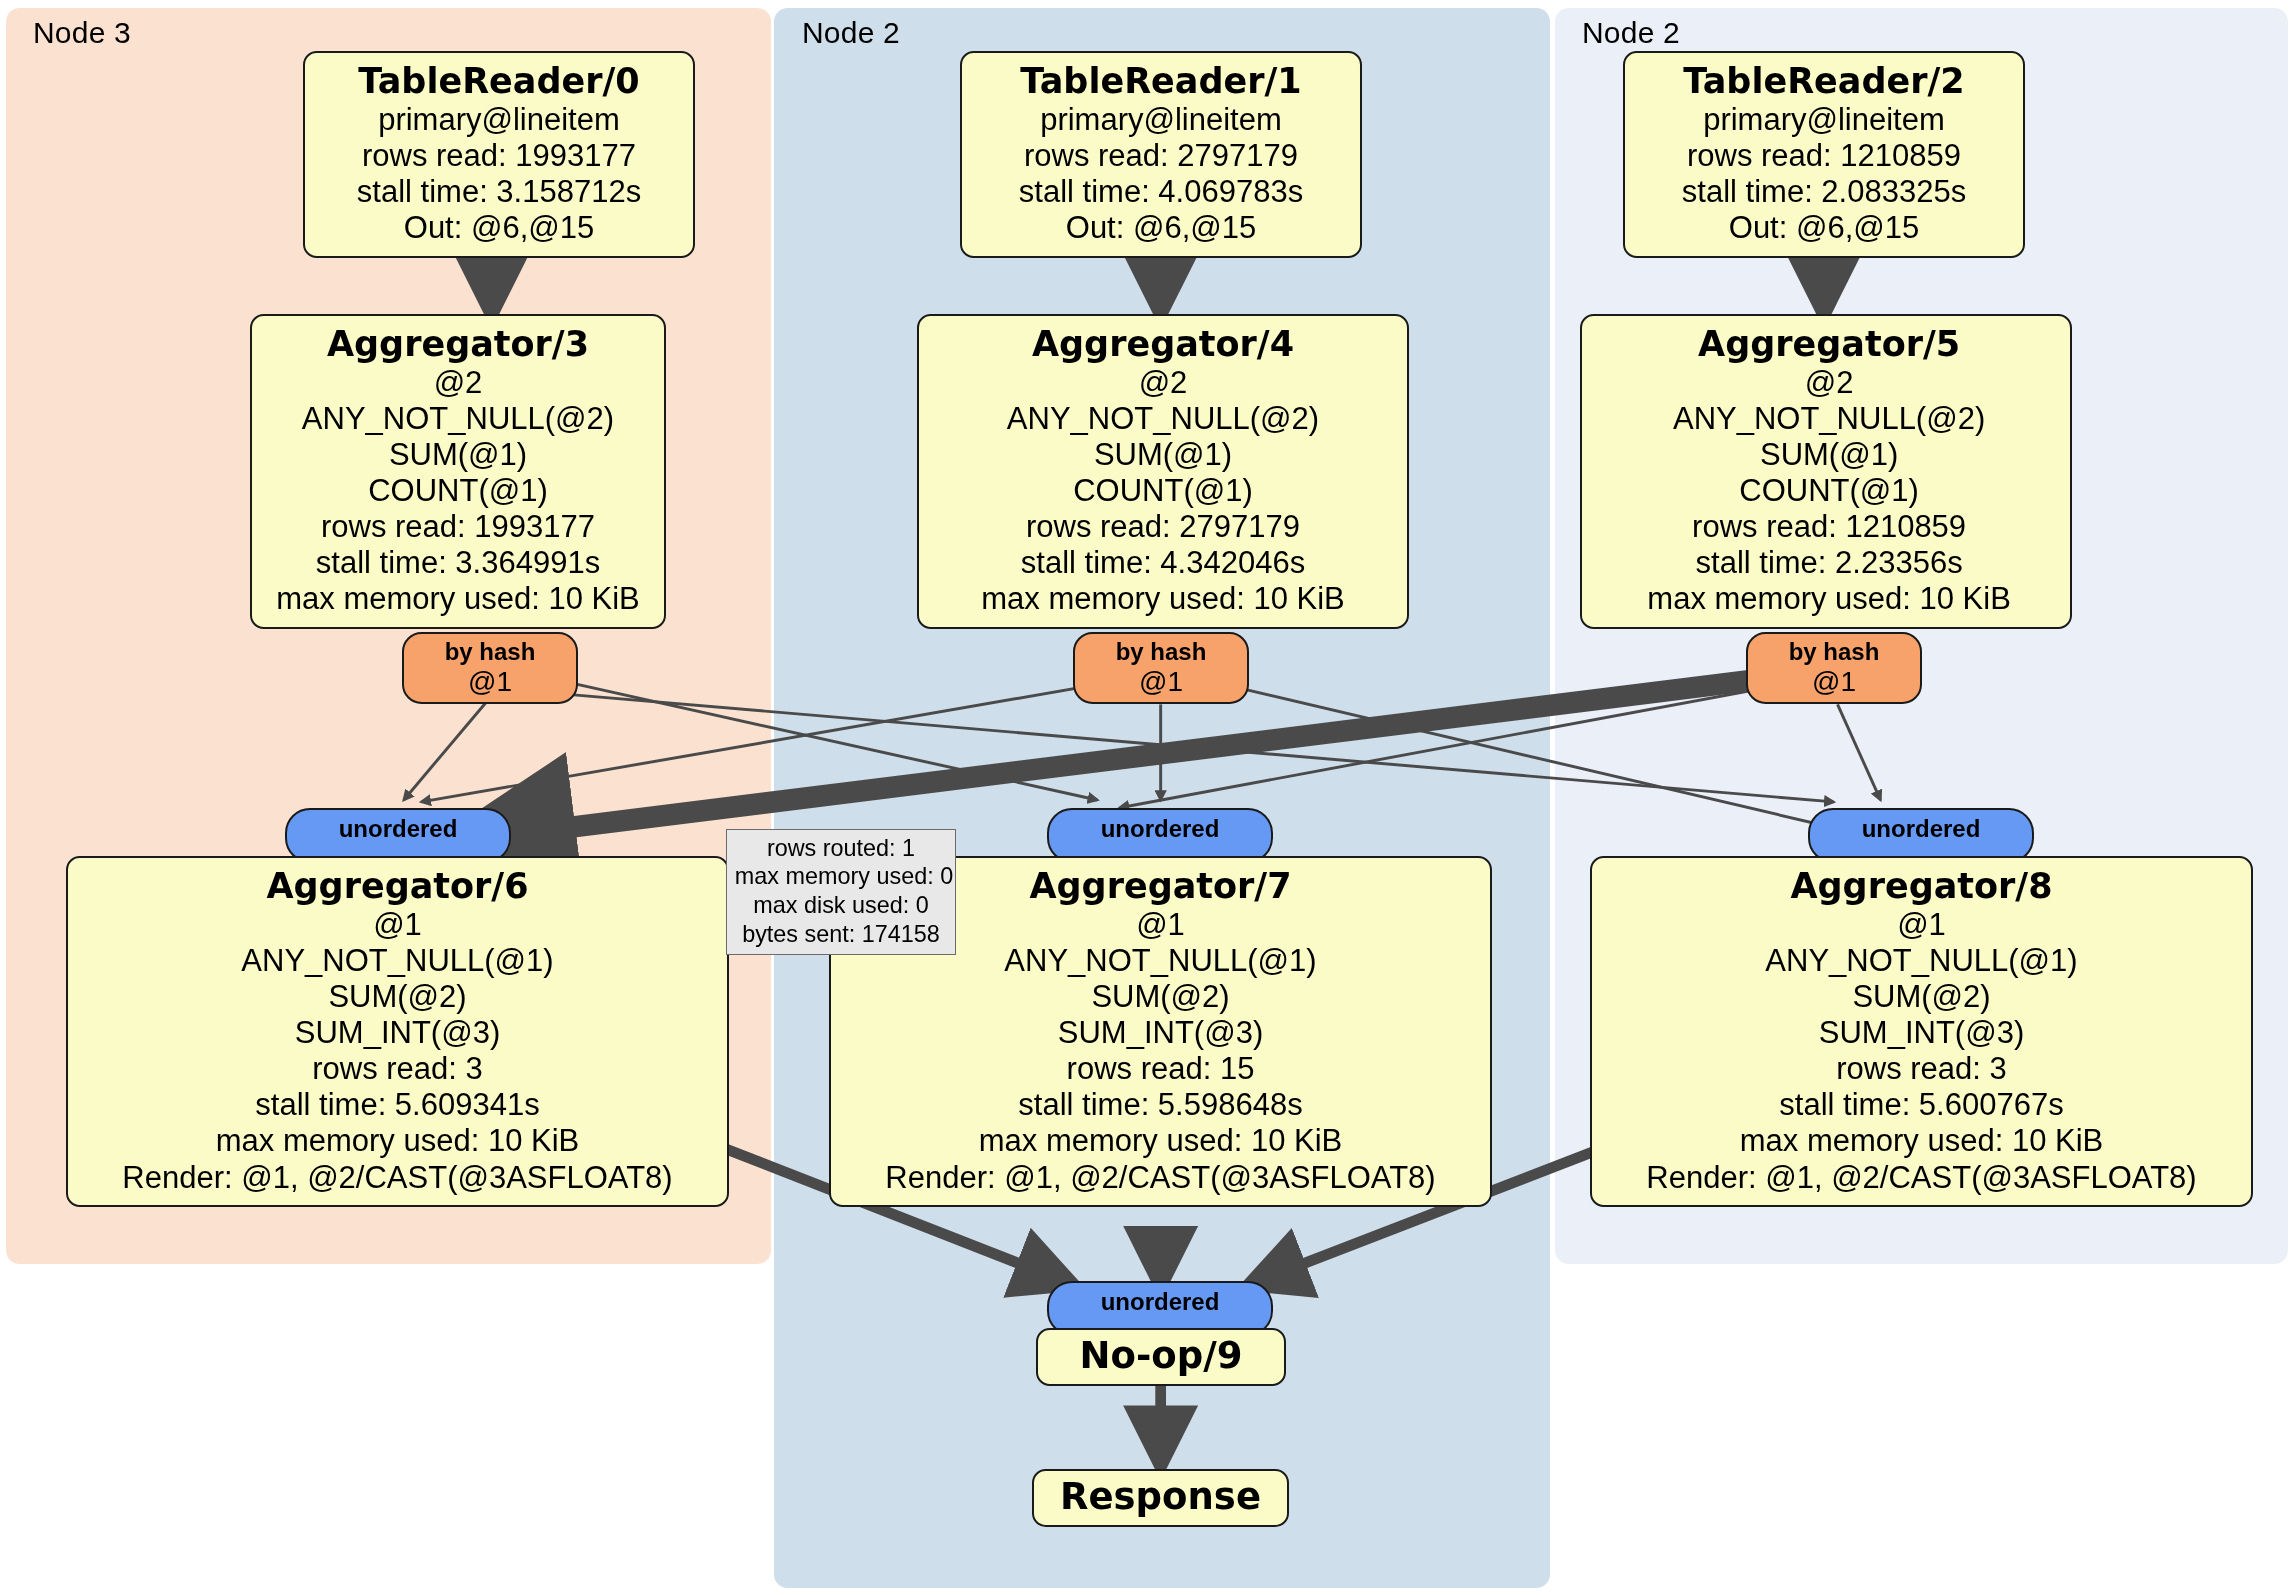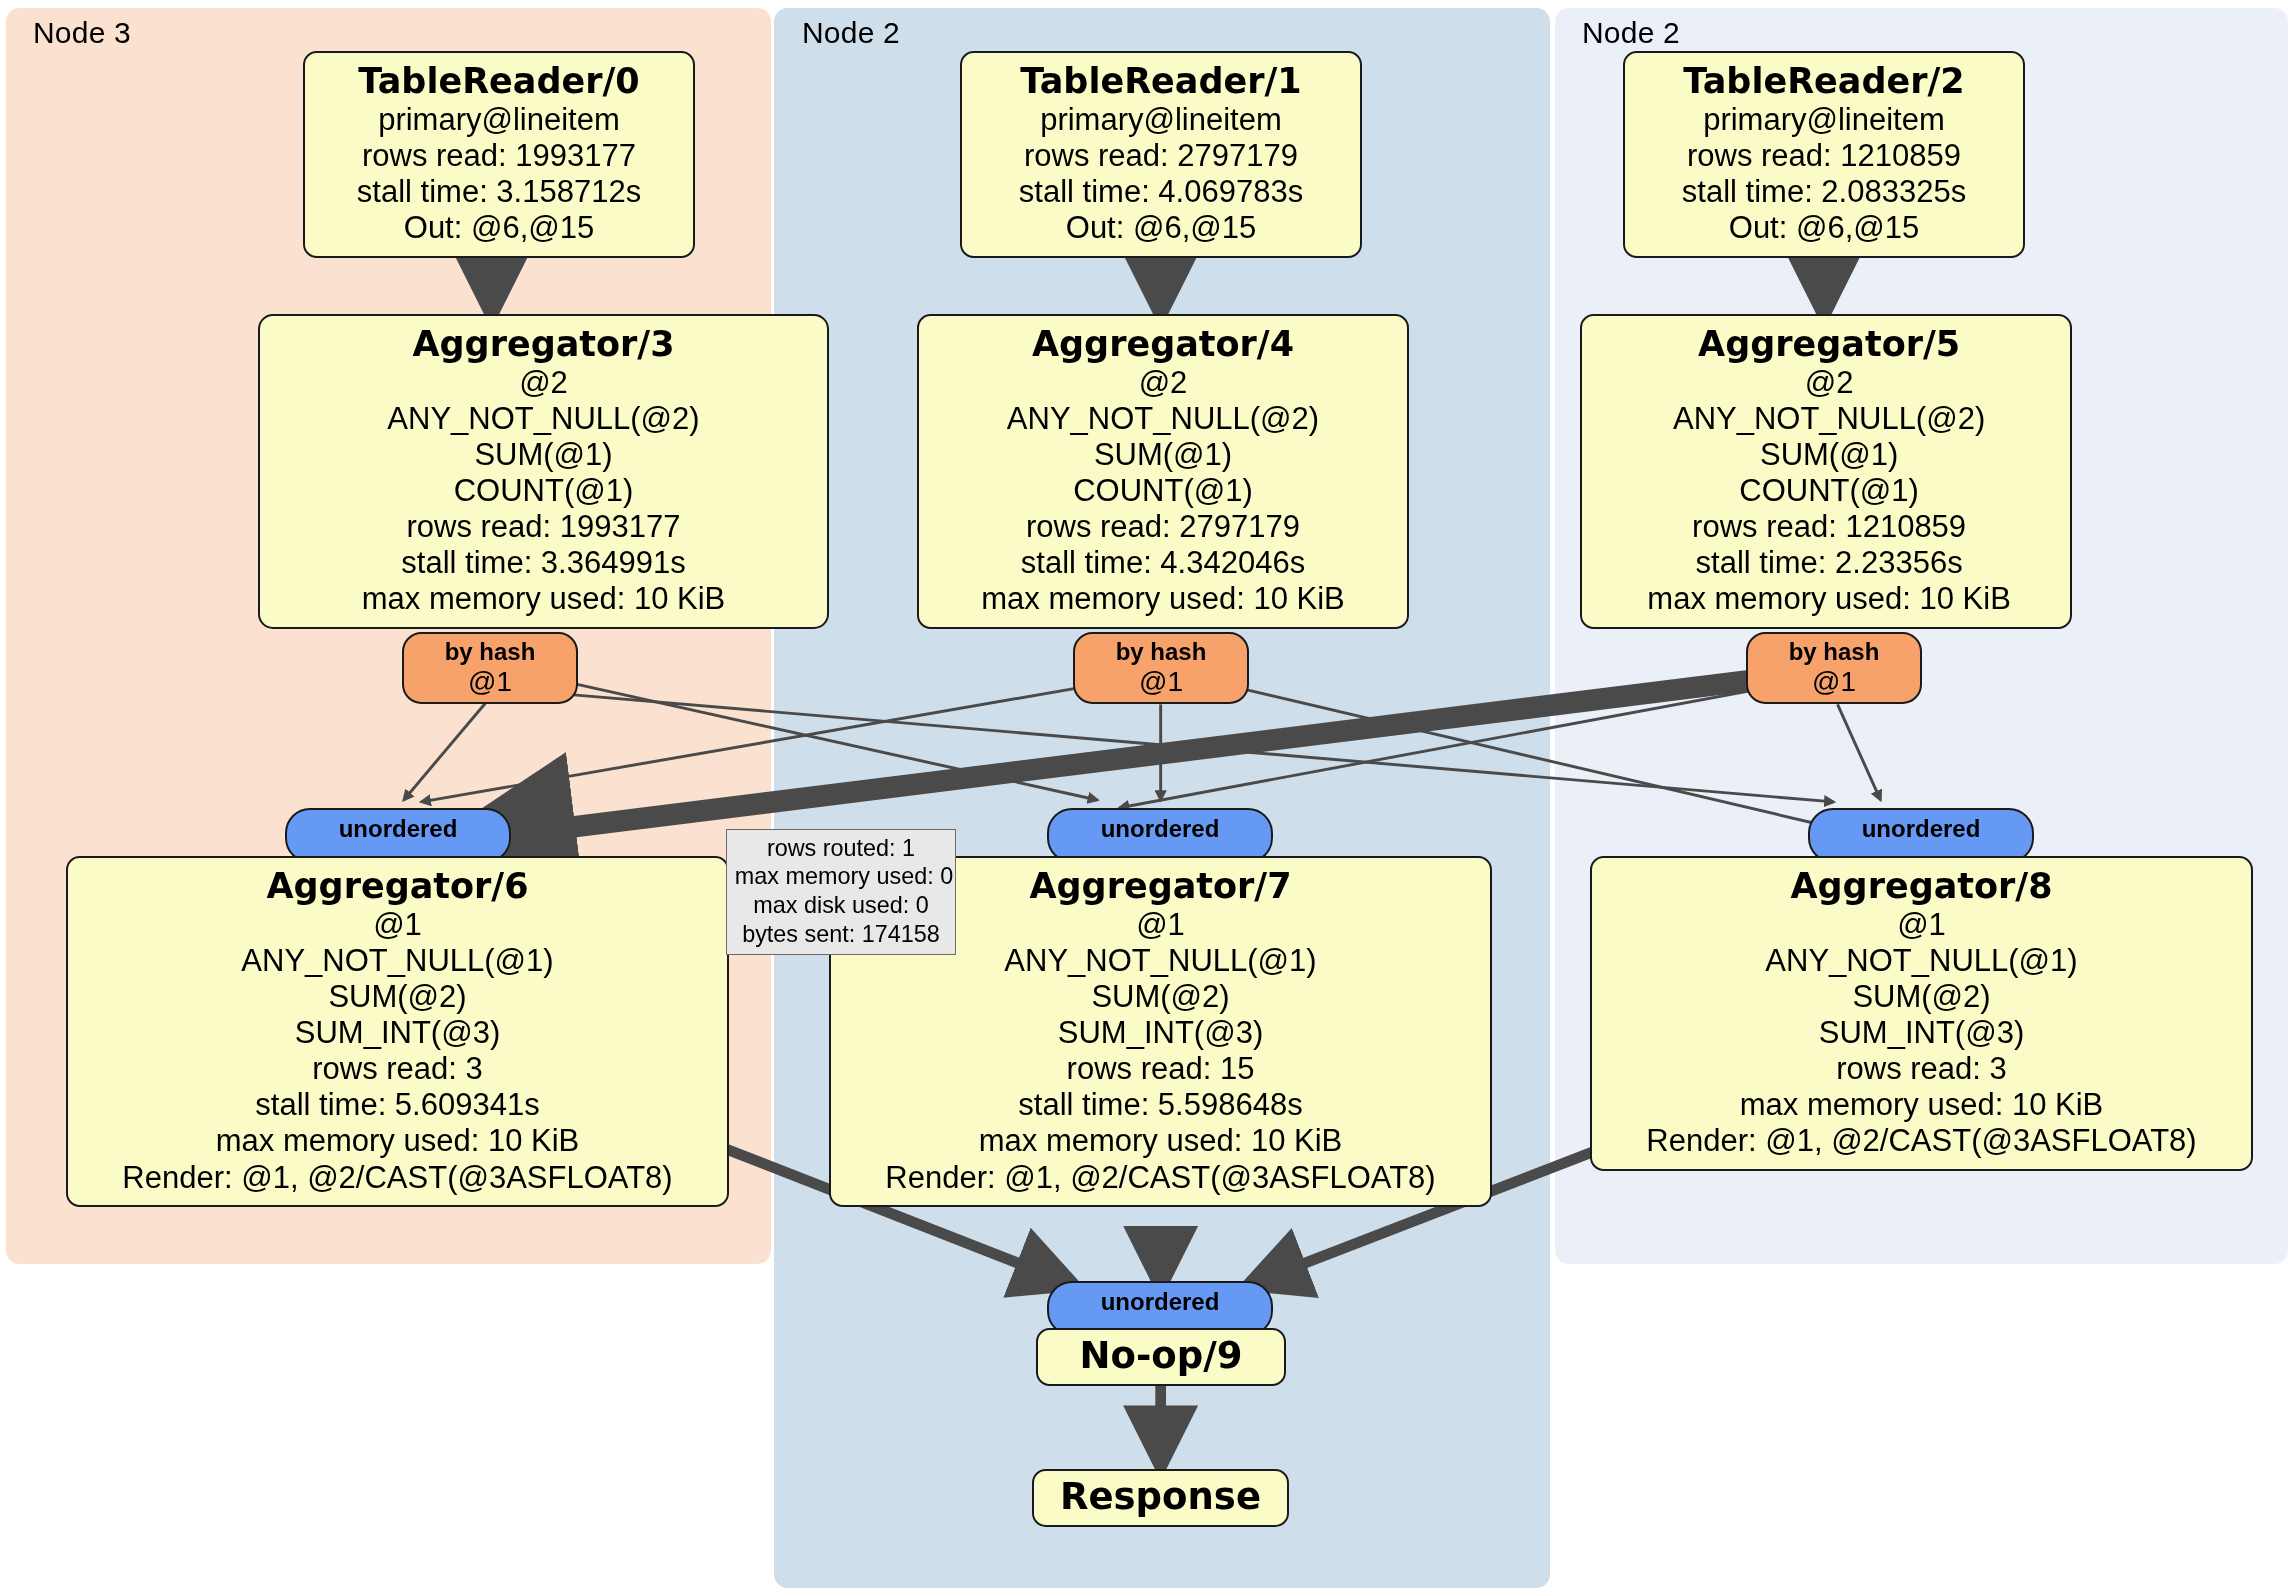--- a/index.html
+++ b/index.html
@@ -120,21 +120,21 @@
   </div>
 
   <div class="op" style="left:1623px;top:51px;width:402px;">
     <div class="title">TableReader/2</div>
     <div class="ln">primary@lineitem</div>
     <div class="ln">rows read: 1210859</div>
     <div class="ln">stall time: 2.083325s</div>
     <div class="ln">Out: @6,@15</div>
   </div>
 
-  <div class="op" style="left:258px;top:314px;width:571px;border-radius:15px;">
+  <div class="op" style="left:250px;top:314px;width:416px;">
     <div class="title">Aggregator/3</div>
     <div class="ln">@2</div>
     <div class="ln">ANY_NOT_NULL(@2)</div>
     <div class="ln">SUM(@1)</div>
     <div class="ln">COUNT(@1)</div>
     <div class="ln">rows read: 1993177</div>
     <div class="ln">stall time: 3.364991s</div>
     <div class="ln">max memory used: 10 KiB</div>
   </div>
 
@@ -207,20 +207,21 @@
     <div class="ln">Render: @1, @2/CAST(@3ASFLOAT8)</div>
   </div>
 
   <div class="op" style="left:1590px;top:856px;width:663px;">
     <div class="title">Aggregator/8</div>
     <div class="ln">@1</div>
     <div class="ln">ANY_NOT_NULL(@1)</div>
     <div class="ln">SUM(@2)</div>
     <div class="ln">SUM_INT(@3)</div>
     <div class="ln">rows read: 3</div>
+    <div class="ln">stall time: 5.600767s</div>
     <div class="ln">max memory used: 10 KiB</div>
     <div class="ln">Render: @1, @2/CAST(@3ASFLOAT8)</div>
   </div>
 
   <div class="tip" style="left:726px;top:829px;width:230px;">
     <div class="ln">rows routed: 1</div>
     <div class="ln">max memory used: 0</div>
     <div class="ln">max disk used: 0</div>
     <div class="ln">bytes sent: 174158</div>
   </div>

